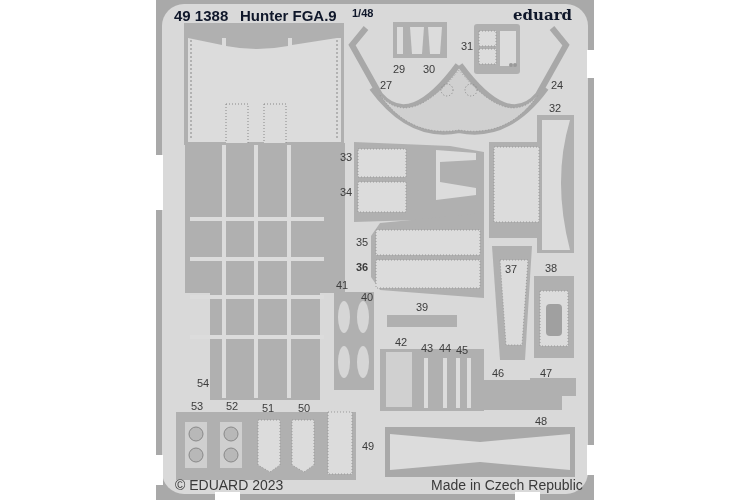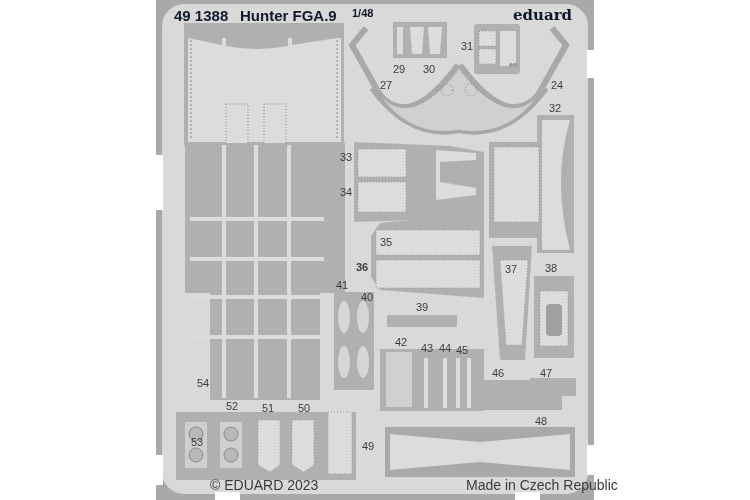--- a/index.html
+++ b/index.html
@@ -1,19 +1,19 @@
 <!DOCTYPE html>
 <html><head>
 <meta charset="utf-8">
 <style>
   html,body{margin:0;padding:0;background:#ffffff;}
   body{width:750px;height:500px;position:relative;overflow:hidden;font-family:"Liberation Sans",sans-serif;}
   #fret{position:absolute;left:0;top:0;}
   .hdr{position:absolute;font-family:"Liberation Sans",sans-serif;font-weight:bold;color:#0f172a;}
-  .ftr{position:absolute;font-family:"Liberation Sans",sans-serif;color:#3a3a3a;font-size:14px;margin-left:35px;}
+  .ftr{position:absolute;font-family:"Liberation Sans",sans-serif;color:#3a3a3a;font-size:14px;}
   .lbl{position:absolute;font-family:"Liberation Sans",sans-serif;font-size:11px;color:#3c3c3c;line-height:11px;}
   .brand{font-family:"DejaVu Serif",serif;font-weight:bold;}
 </style>
 </head>
 <body>
 
 <svg id="fret" width="750" height="500" viewBox="0 0 750 500">
 
   <rect x="156" y="0" width="438" height="500" fill="#a9a9a9"></rect>
   <rect x="162" y="4" width="426" height="490" rx="22" fill="#d9d9d9"></rect>
@@ -158,33 +158,33 @@
 
 <div id="labels">
     <div class="lbl" style="left: 352px; top: 80px; margin-left: 28px;">27</div>
     <div class="lbl" style="left: 551px; top: 80px;">24</div>
     <div class="lbl" style="left: 393px; top: 64px;">29</div>
     <div class="lbl" style="left: 423px; top: 64px;">30</div>
     <div class="lbl" style="left: 461px; top: 41px;">31</div>
     <div class="lbl" style="left: 549px; top: 103px;">32</div>
     <div class="lbl" style="left: 340px; top: 152px;">33</div>
     <div class="lbl" style="left: 340px; top: 187px;">34</div>
-    <div class="lbl" style="left: 356px; top: 237px; margin-left: 24px;">35</div>
+    <div class="lbl" style="left: 356px; top: 237px;">35</div>
     <div class="lbl" style="left: 356px; top: 262px; font-weight: bold;">36</div>
     <div class="lbl" style="left: 505px; top: 264px;">37</div>
     <div class="lbl" style="left: 545px; top: 263px;">38</div>
     <div class="lbl" style="left: 416px; top: 302px;">39</div>
     <div class="lbl" style="left: 361px; top: 280px; margin-top: 12px;">40</div>
     <div class="lbl" style="left: 336px; top: 280px;">41</div>
     <div class="lbl" style="left: 395px; top: 337px;">42</div>
     <div class="lbl" style="left: 421px; top: 343px;">43</div>
     <div class="lbl" style="left: 439px; top: 343px;">44</div>
     <div class="lbl" style="left: 456px; top: 345px;">45</div>
     <div class="lbl" style="left: 492px; top: 368px;">46</div>
     <div class="lbl" style="left: 540px; top: 368px;">47</div>
     <div class="lbl" style="left: 535px; top: 416px;">48</div>
     <div class="lbl" style="left: 362px; top: 441px;">49</div>
     <div class="lbl" style="left: 298px; top: 403px;">50</div>
     <div class="lbl" style="left: 262px; top: 403px;">51</div>
     <div class="lbl" style="left: 226px; top: 401px;">52</div>
-    <div class="lbl" style="left: 191px; top: 401px; margin-top: 36px;">53</div>
+    <div class="lbl" style="left: 191px; top: 401px;">53</div>
     <div class="lbl" style="left: 197px; top: 349px; margin-top: 29px;">54</div>
   </div>
 
 </body></html>

